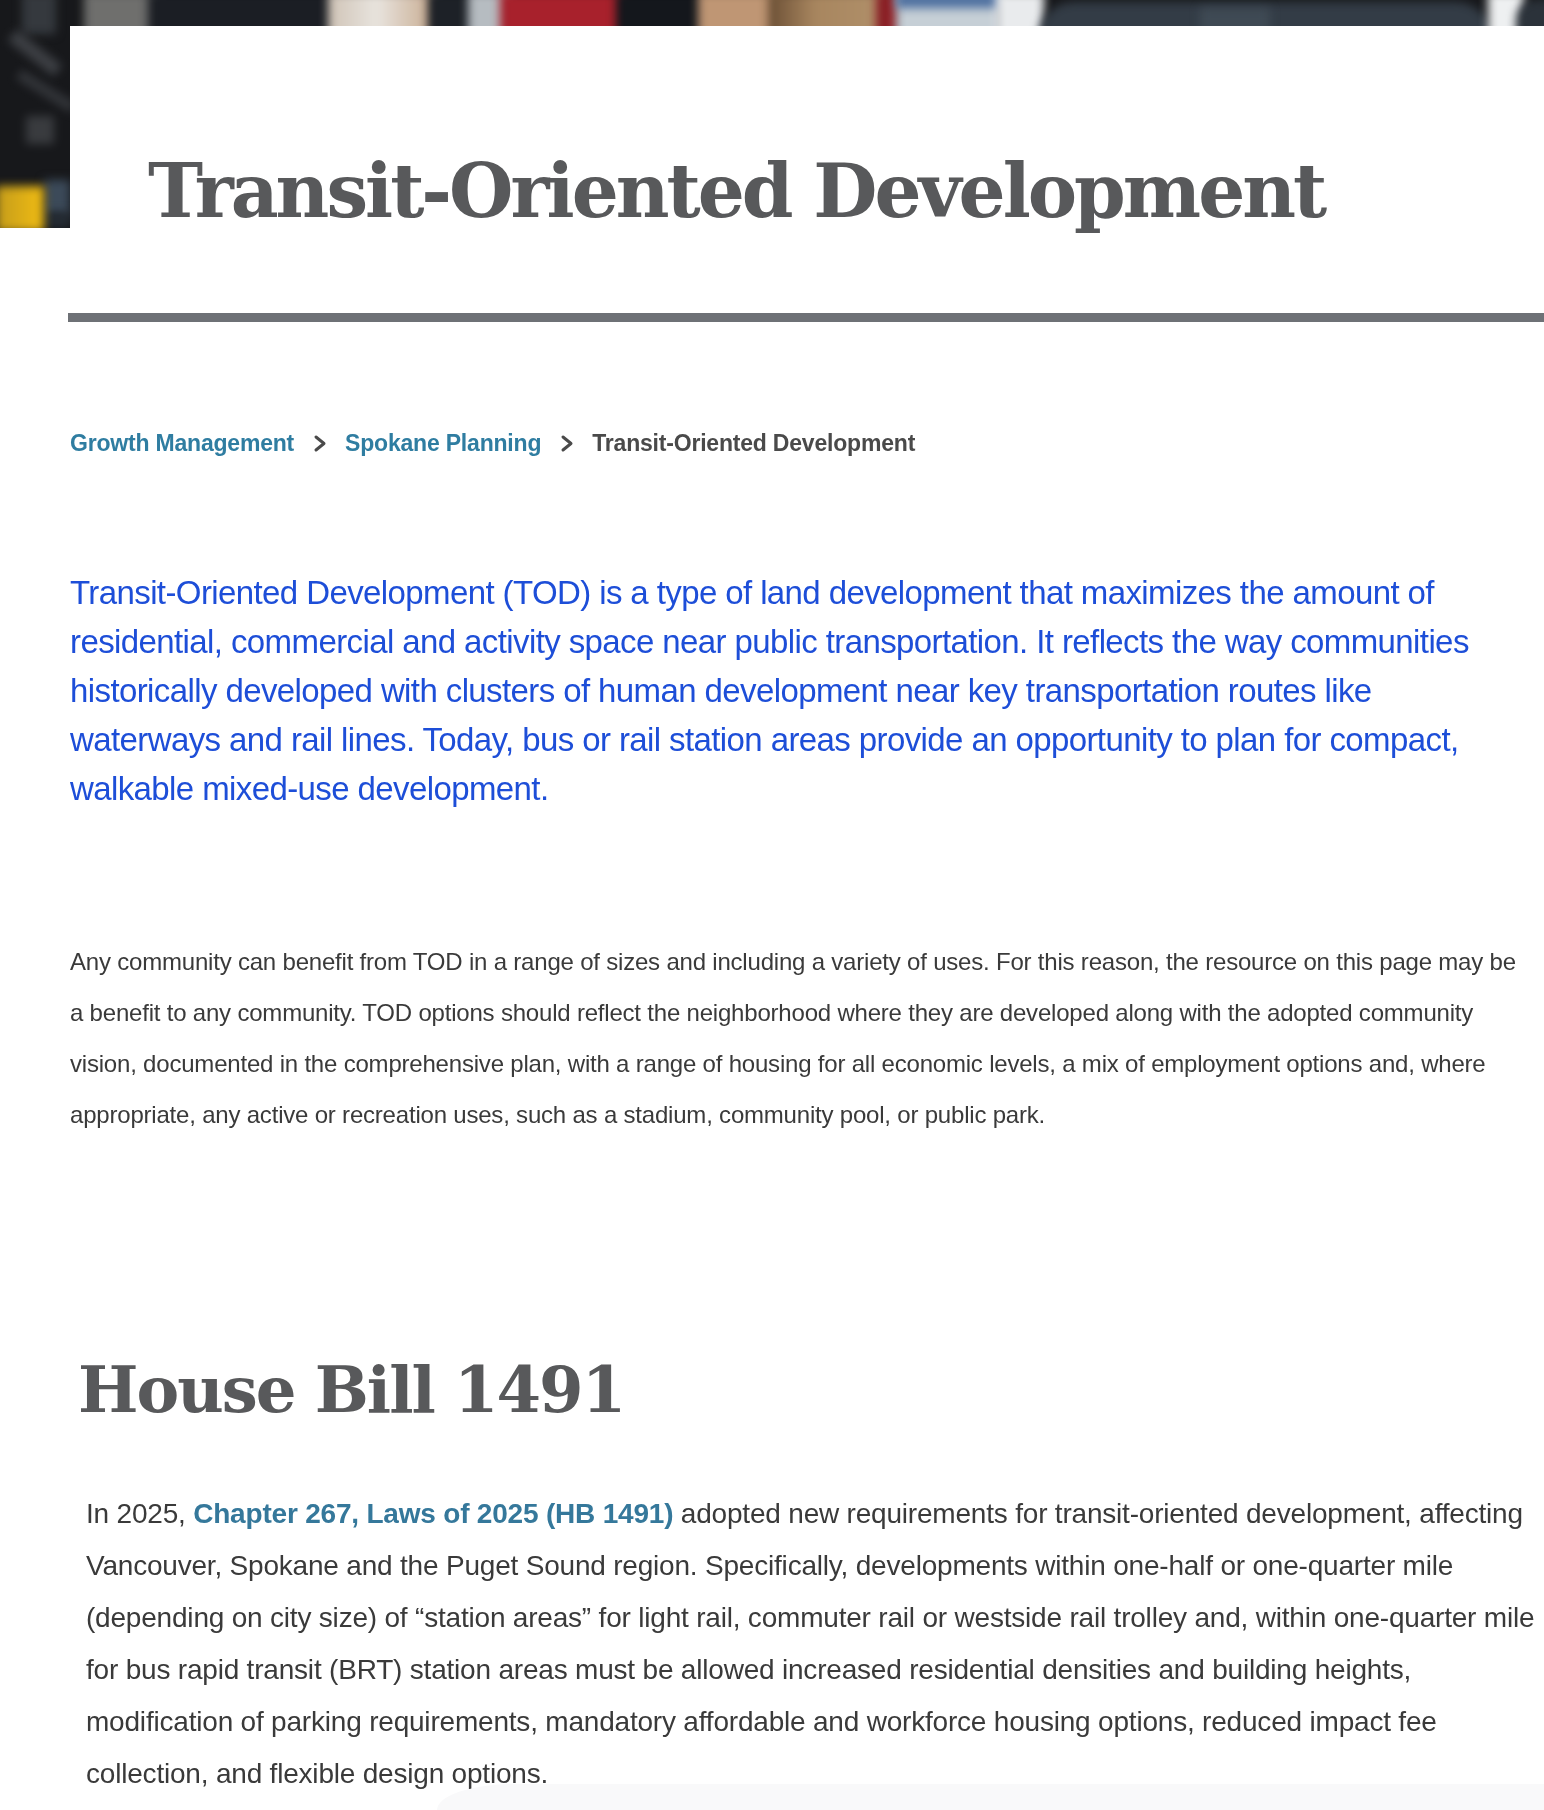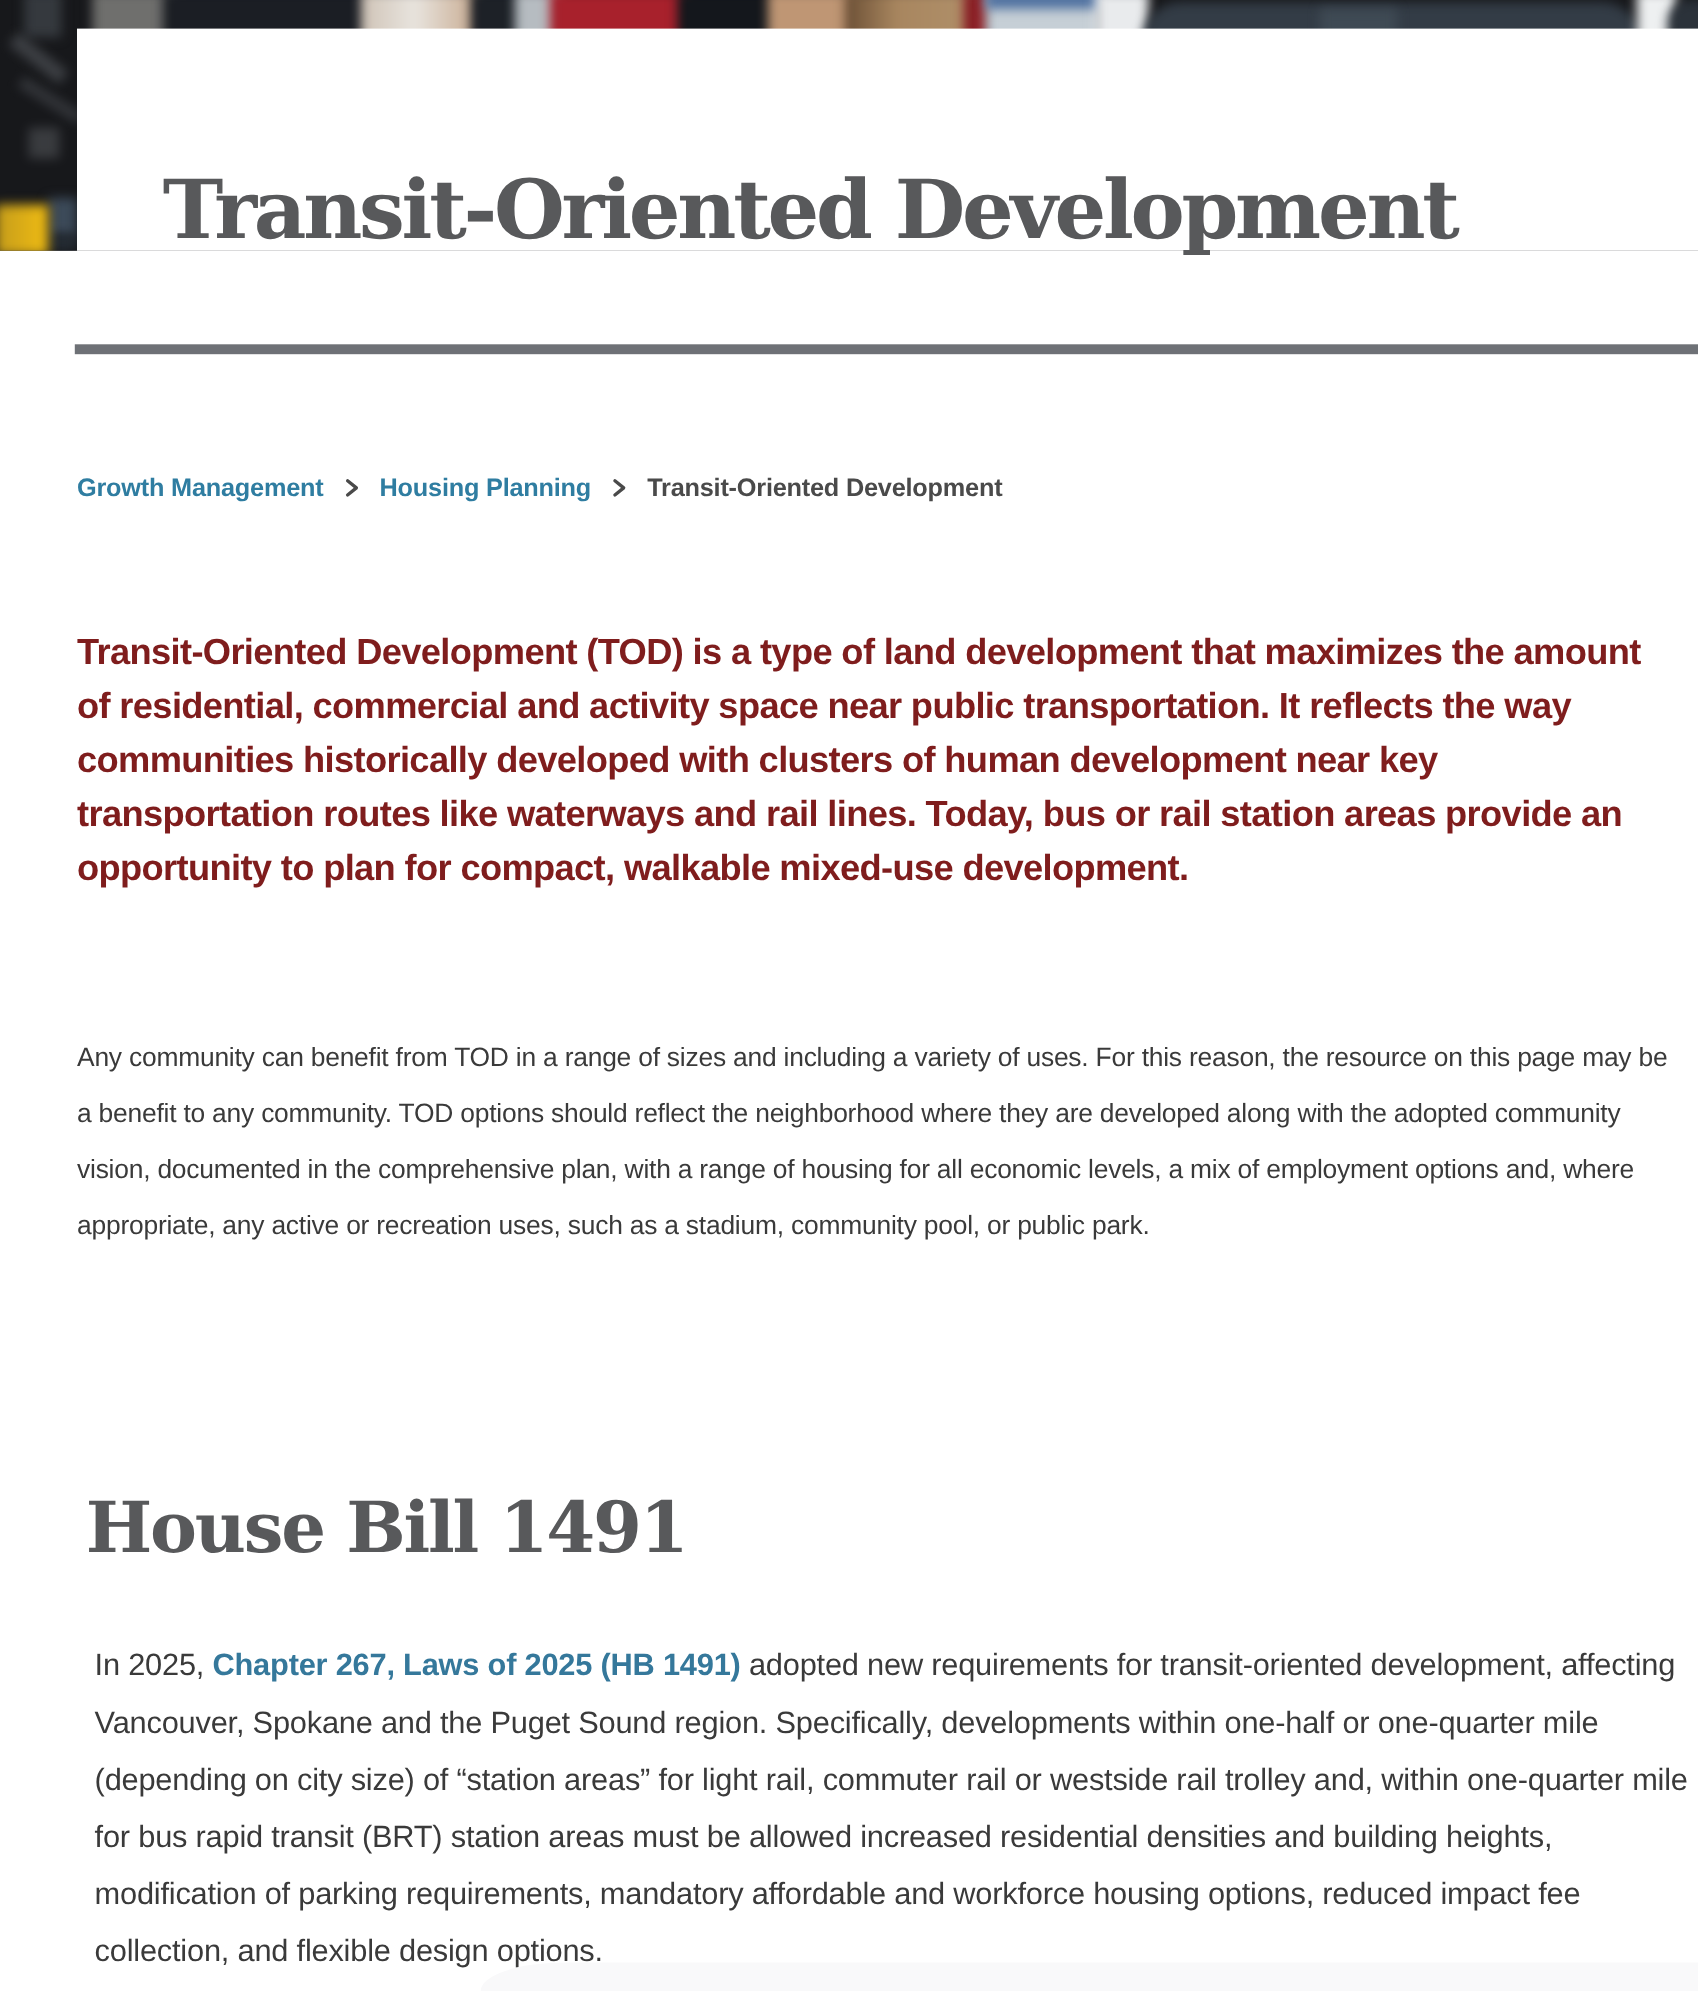--- a/index.html
+++ b/index.html
@@ -65,21 +65,21 @@
     font-size:23px; font-weight:700; letter-spacing:-0.2px; white-space:nowrap;
   }
   .crumb-link { color:#2f7da1; text-decoration:none; cursor:pointer; }
   .crumb-current { color:#4a4a4a; }
   .crumb-sep { display:flex; align-items:center; }
 
   
   .lead-paragraph {
     position:absolute; left:70px; top:568px; width:1452px; z-index:3; margin:0;
     font-size:33px; line-height:49px; letter-spacing:-0.6px;
-    color:#7f1d1d; font-weight:700;
+    color:#1d4ed8; font-weight:400;
   }
   .paragraph-2 {
     position:absolute; left:70px; top:936px; width:1460px; z-index:3; margin:0;
     font-size:24px; line-height:51px; letter-spacing:-0.2px;
     color:#3a3a3a;
   }
   .section-heading {
     position:absolute; left:78px; top:1352px; z-index:3; margin:0;
     font-family:"DejaVu Serif", serif; font-weight:700;
     font-size:64px; letter-spacing:-2px; color:#58595b; white-space:nowrap;
@@ -131,21 +131,21 @@
 <h1 class="page-title">Transit-Oriented Development</h1>
 <div class="divider"></div>
 
 <nav class="breadcrumb">
   <a class="crumb-link">Growth Management</a>
   <span class="crumb-sep">
     <svg width="17" height="19" viewBox="0 0 17 19">
         <polyline points="5,3 13,9.5 5,16" fill="none" stroke="#4a4a4a" stroke-width="3" stroke-linecap="round" stroke-linejoin="round"></polyline>
       </svg>
   </span>
-  <a class="crumb-link">Housing Planning</a>
+  <a class="crumb-link">Spokane Planning</a>
   <span class="crumb-sep">
     <svg width="17" height="19" viewBox="0 0 17 19">
         <polyline points="5,3 13,9.5 5,16" fill="none" stroke="#4a4a4a" stroke-width="3" stroke-linecap="round" stroke-linejoin="round"></polyline>
       </svg>
   </span>
   <span class="crumb-current">Transit-Oriented Development</span>
 </nav>
 
 <p class="lead-paragraph">Transit-Oriented Development (TOD) is a type of land development that maximizes the amount of residential, commercial and activity space near public transportation. It reflects the way communities historically developed with clusters of human development near key transportation routes like waterways and rail lines. Today, bus or rail station areas provide an opportunity to plan for compact, walkable mixed-use development.</p>
 <p class="paragraph-2">Any community can benefit from TOD in a range of sizes and including a variety of uses. For this reason, the resource on this page may be a benefit to any community. TOD options should reflect the neighborhood where they are developed along with the adopted community vision, documented in the comprehensive plan, with a range of housing for all economic levels, a mix of employment options and, where appropriate, any active or recreation uses, such as a stadium, community pool, or public park.</p>

